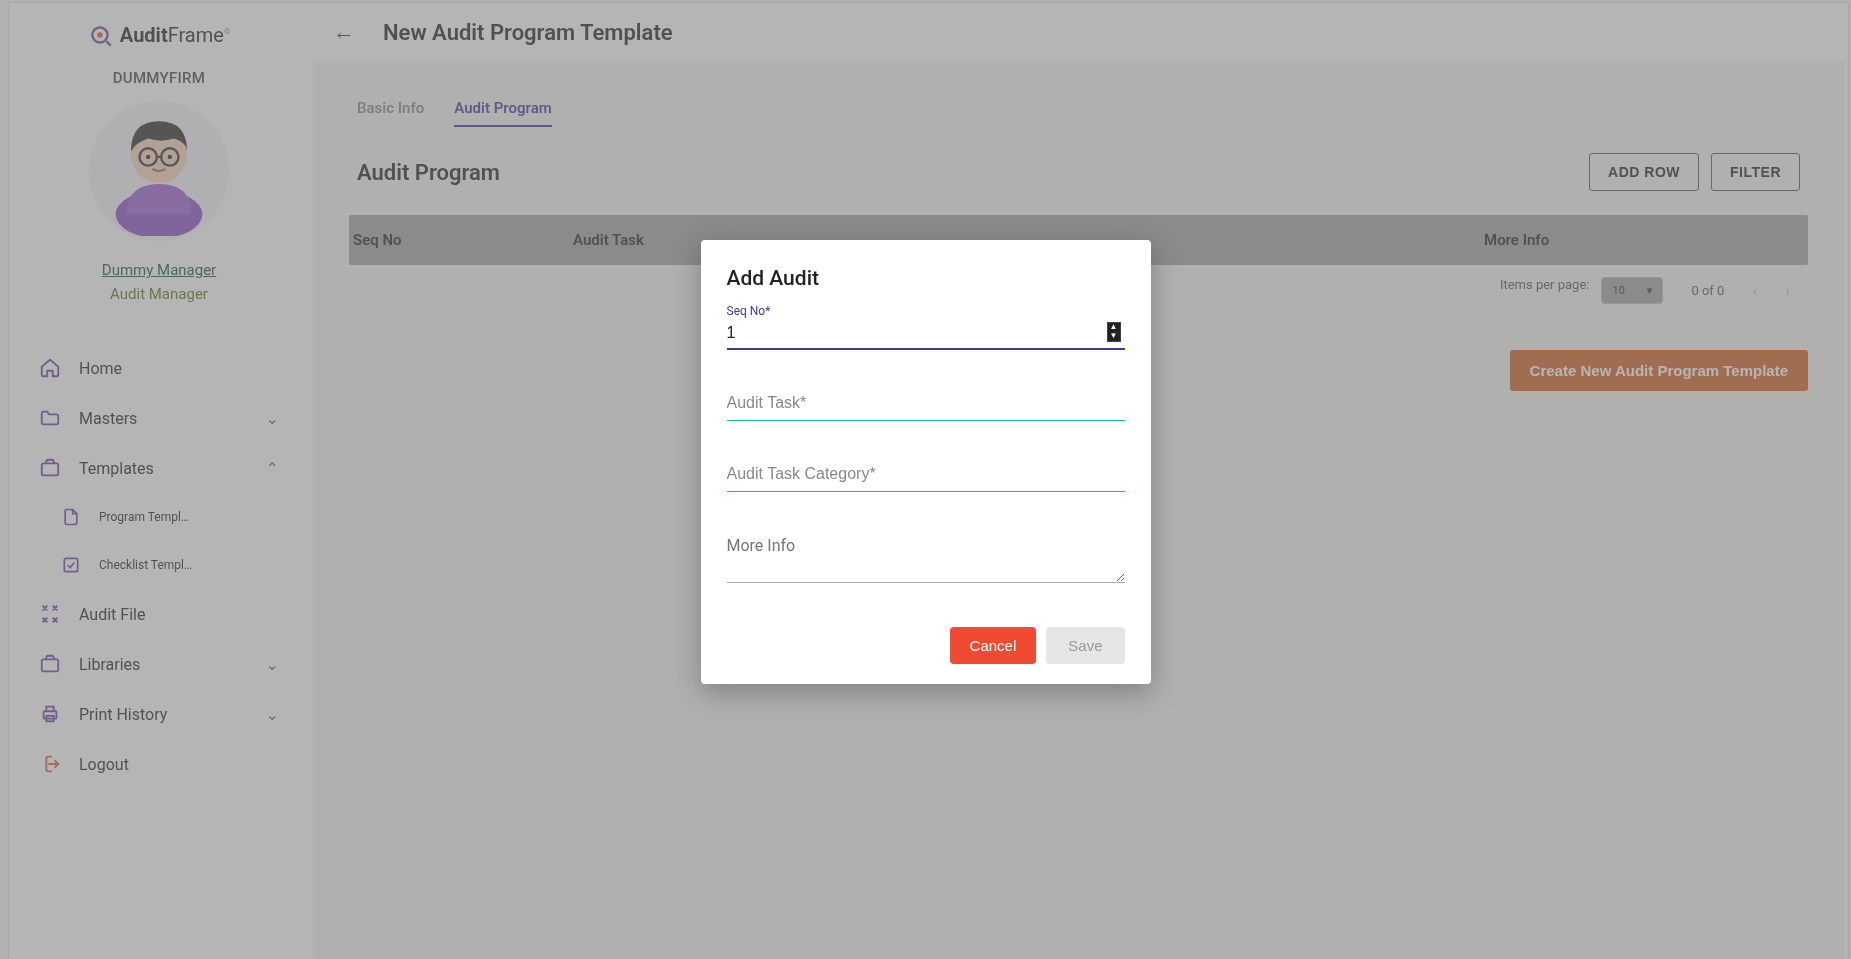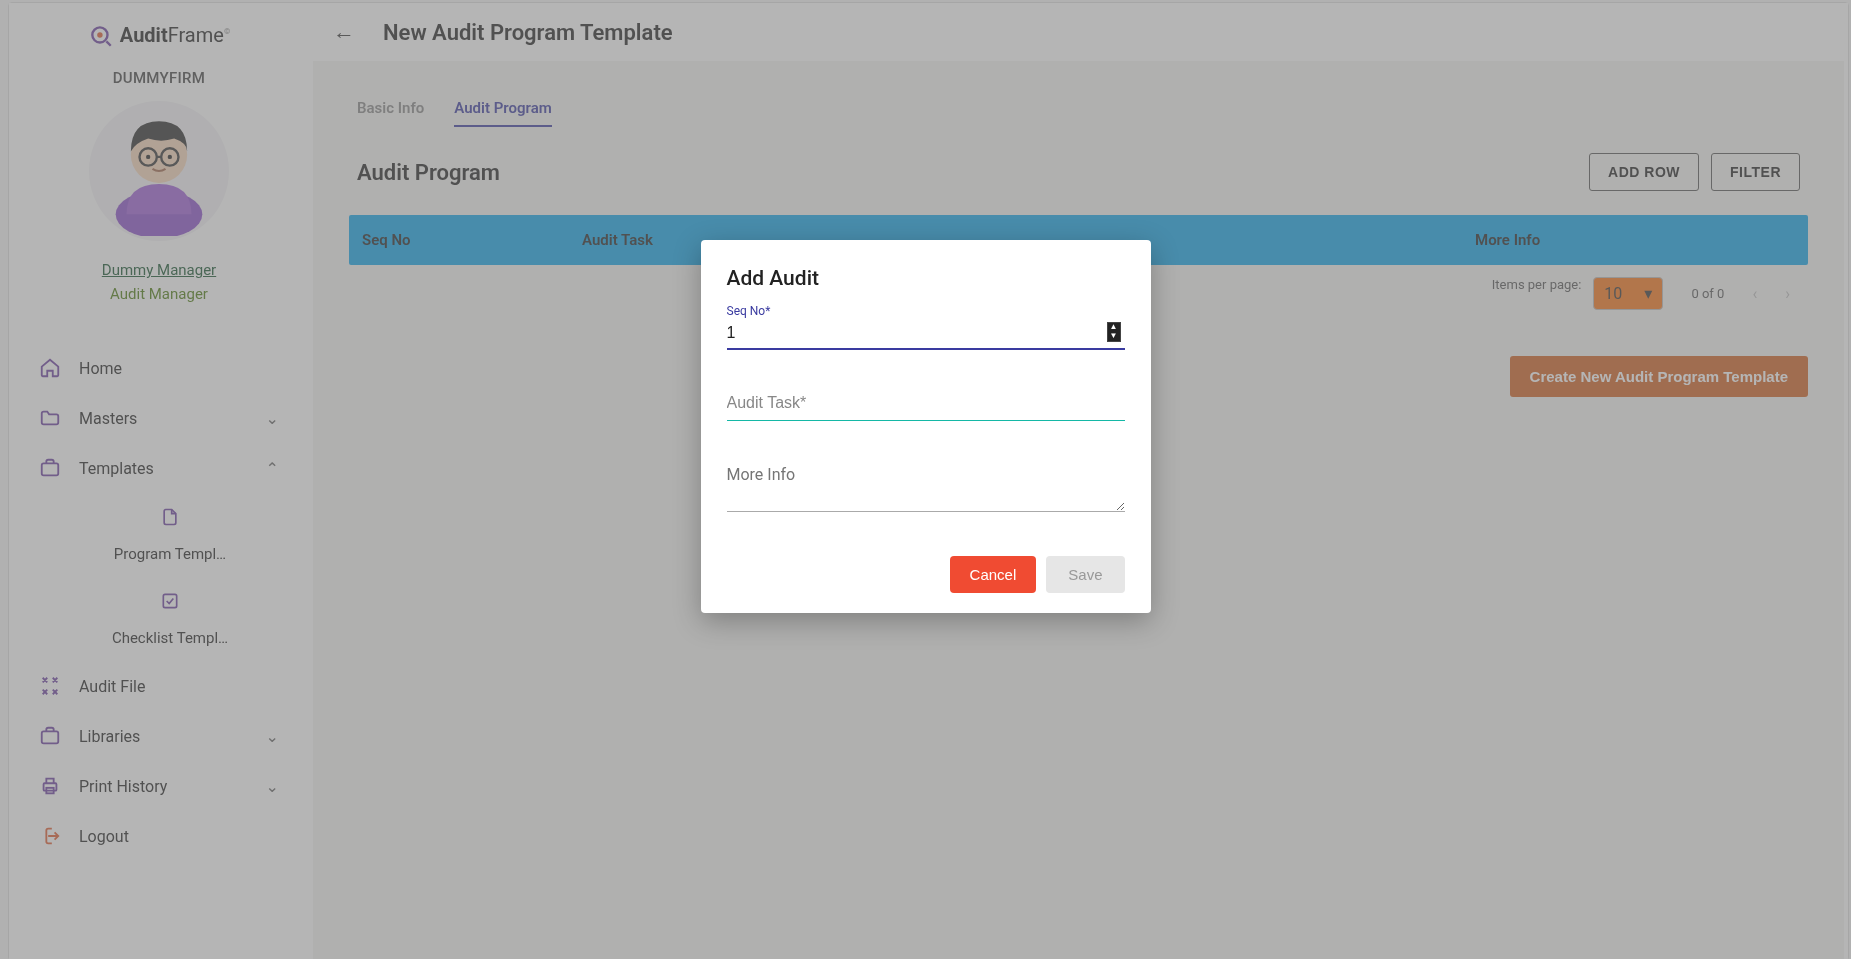--- a/index.html
+++ b/index.html
@@ -100,23 +100,22 @@
     .nav-item.logout .nav-icon { color: #e05b2f; }
     .nav-item .label { flex: 1; }
     .nav-item .chevron {
       color: #666;
       font-size: 16px;
     }
     .nav-sub {
       padding-left: 22px;
     }
     .nav-sub .nav-item {
-      font-size: 15px;
+      font-size: 12px;
       padding: 14px 18px;
-      flex-direction: column;
     }
     .nav-sub .nav-icon { width: 20px; height: 20px; }
     
     .main {
       flex: 1;
       background: #fff;
       display: flex;
       flex-direction: column;
       overflow: hidden;
     }
@@ -180,22 +179,22 @@
       background: transparent;
       font-size: 14px;
       font-weight: 600;
       letter-spacing: 0.5px;
       cursor: pointer;
       border-radius: 3px;
       color: #222;
     }
     .table-head {
       display: flex;
-      background: #0ea5e9;
-      padding: 16px 13px;
+      background: #a3a3a3;
+      padding: 16px 4px;
       font-size: 15px;
       font-weight: 600;
       color: #222;
       border-radius: 2px;
     }
     .col-seq { width: 220px; }
     .col-task { flex: 1; }
     .col-more { width: 320px; text-align: left; }
     .paginator {
       display: flex;
@@ -211,22 +210,22 @@
       align-items: flex-start;
       gap: 12px;
     }
     .select-box {
       border: 1px solid #bbb;
       border-radius: 4px;
       padding: 6px 10px;
       display: flex;
       align-items: center;
       gap: 22px;
-      font-size: 16px;
-      background: #f97316;
+      font-size: 11px;
+      background: #a3a3a3;
       color: #333;
     }
     .pager-arrows {
       display: flex;
       gap: 28px;
       color: #bbb;
       font-size: 16px;
     }
     .create-row {
       display: flex;
@@ -515,20 +514,23 @@
       <div class="spinner">
         <span>▲</span>
         <span>▼</span>
       </div>
     </div>
 
     <div class="field">
       <input class="field-placeholder" type="text" placeholder="Audit Task*" style="">
     </div>
 
+    <div class="field">
+      <input class="field-placeholder" type="text" placeholder="Audit Task Category*" style="">
+    </div>
 
     <div class="field-textarea-wrap">
       <textarea class="field-textarea" placeholder="More Info" style=""></textarea>
     </div>
 
     <div class="modal-actions">
       <button class="btn-cancel">Cancel</button>
       <button class="btn-save">Save</button>
     </div>
   </div>

